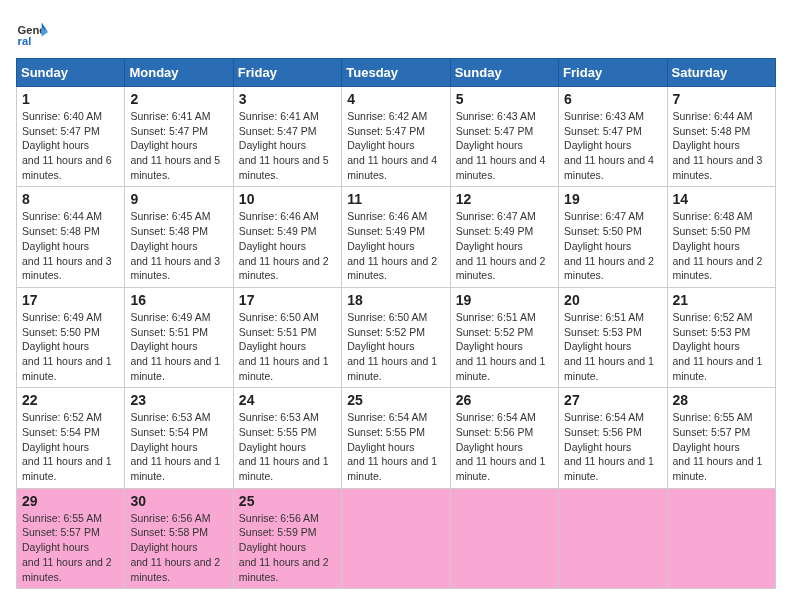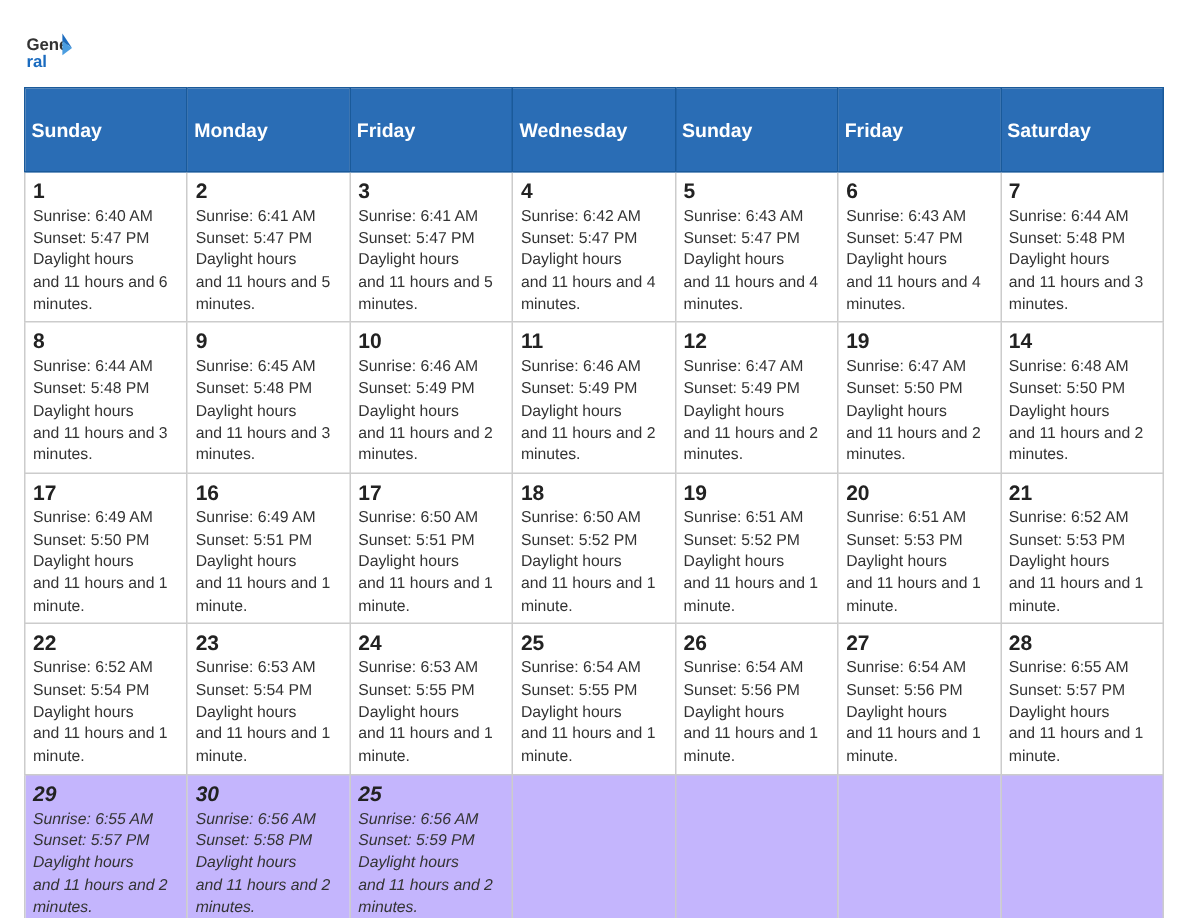--- a/index.html
+++ b/index.html
@@ -38,37 +38,36 @@
       color: #555;
     }
     .calendar {
       width: 100%;
       border-collapse: collapse;
       font-size: 11px;
     }
     .calendar th {
       background: #2a6db5;
       color: #fff;
-      padding: 20px 4px;
+      padding: 6px 4px;
       text-align: left;
       font-size: 13px;
       font-weight: bold;
       border: 1px solid #1a5a9a;
     }
     .calendar td {
       border: 1px solid #ccc;
       vertical-align: top;
       padding: 4px 5px;
       width: 108px;
       min-height: 80px;
       background: #fff;
     }
     .calendar tr:last-child td {
-      background: #c4b5fd;
-      font-style: italic;
+      background: #f9a8d4;
     }
     .day-num {
       font-size: 14px;
       font-weight: bold;
       color: #222;
       display: block;
       margin-bottom: 2px;
     }
     .day-info {
       color: #333;
@@ -100,21 +99,21 @@
     <div class="location"></div>
   </div>
 </div>
 
 <table class="calendar">
   <thead>
     <tr id="header-row">
         <th>Sunday</th>
         <th>Monday</th>
         <th>Friday</th>
-        <th>Wednesday</th>
+        <th>Tuesday</th>
         <th>Sunday</th>
         <th>Friday</th>
         <th>Saturday</th>
       </tr>
   </thead>
   <tbody id="calendar-body">
       <tr>
         <td>
         <span class="day-num">1</span>
         <div class="day-info">

